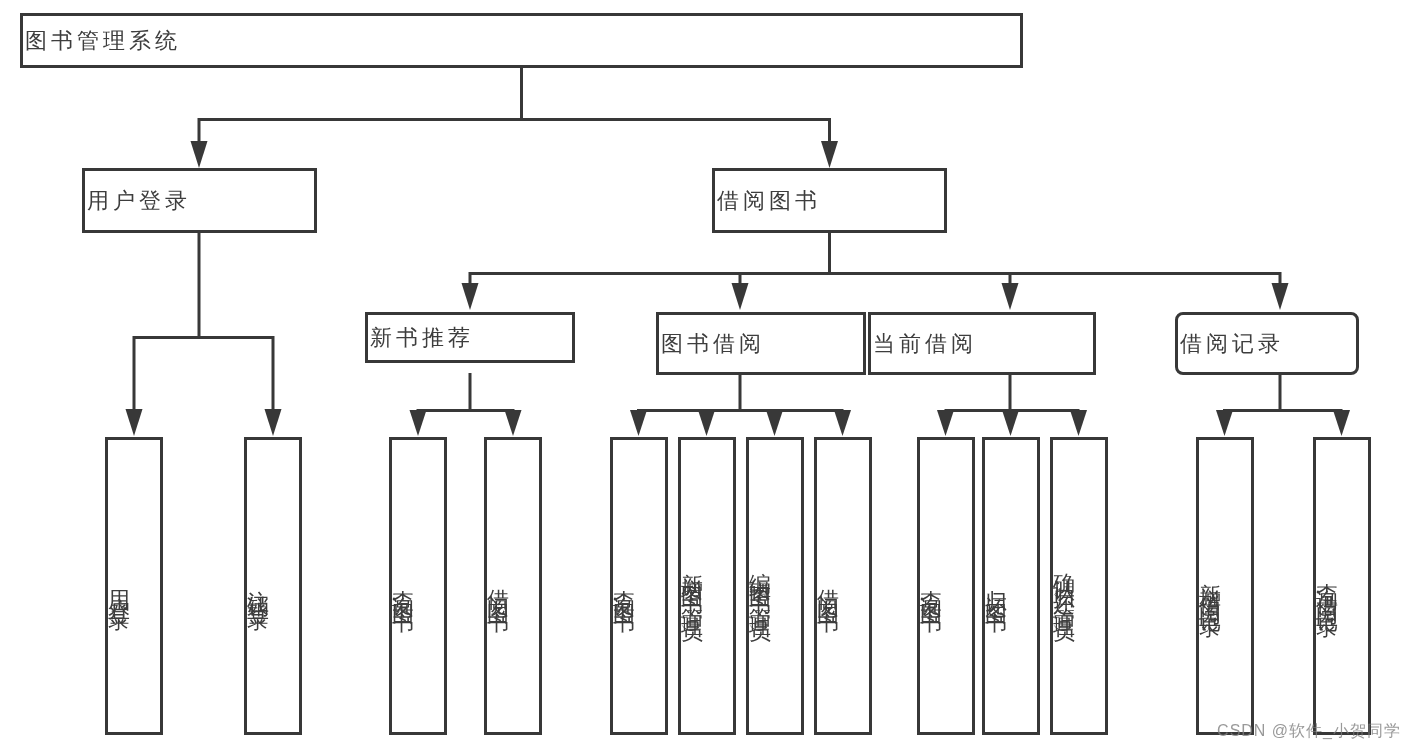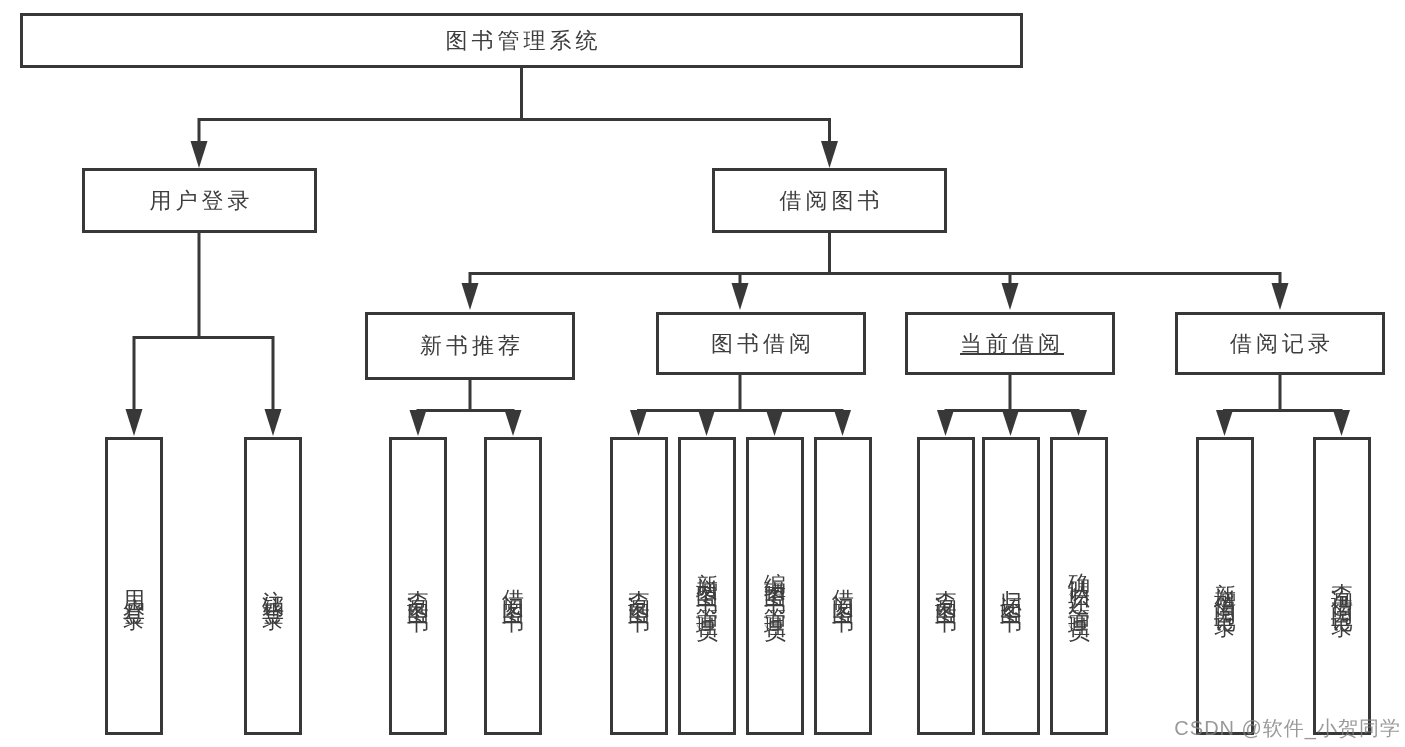--- a/index.html
+++ b/index.html
@@ -6,32 +6,32 @@
   .canvas {
     position:relative; width:1405px; height:747px; background:#ffffff;
     font-family:"Liberation Sans", sans-serif; overflow:hidden;
   }
   svg.wires { position:absolute; left:0; top:0; width:1405px; height:747px; }
   svg.wires path { stroke:#383838; stroke-width:3; fill:none; }
   svg.wires polygon { fill:#383838; stroke:none; }
   .node {
     position:absolute; box-sizing:border-box; background:#ffffff;
     border:3px solid #383838; color:#3d3d3d;
-    display:flex; align-items:center; justify-content:center;
+    display:flex; align-items:center; 
   }
   .h-node { font-size:22px; letter-spacing:4px; }
   .h-node .label { transform:translateX(2px); white-space:nowrap; }
   .v-node { font-size:22px; }
   .v-node .label {
     writing-mode:vertical-rl; text-orientation:mixed;
     letter-spacing:7px; line-height:1;
   }
   .watermark {
     position:absolute; right:4px; bottom:5px; z-index:5;
-    font-size:20px; letter-spacing:1px; color:rgba(128,128,128,0.8);
+    font-size:16px; letter-spacing:1px; color:rgba(128,128,128,0.8);
     white-space:nowrap;
   }
 </style>
 </head>
 <body>
 
 <div class="canvas">
 
   <svg class="wires" viewBox="0 0 1405 747" xmlns="http://www.w3.org/2000/svg">
     <g>
@@ -80,30 +80,30 @@
     <span class="label">图书管理系统</span>
   </div>
 
   <div class="node h-node" style="left:82px; top:168px; width:235px; height:65px;">
     <span class="label">用户登录</span>
   </div>
   <div class="node h-node" style="left:712px; top:168px; width:235px; height:65px;">
     <span class="label">借阅图书</span>
   </div>
 
-  <div class="node h-node" style="left:365px; top:312px; width:210px; height:68px;">
+  <div class="node h-node" style="left:365px; top:312px; width:210px; height:51px;">
     <span class="label">新书推荐</span>
   </div>
   <div class="node h-node" style="left:656px; top:312px; width:210px; height:63px;">
     <span class="label">图书借阅</span>
   </div>
-  <div class="node h-node" style="left:905px; top:312px; width:210px; height:63px;text-decoration:underline;">
+  <div class="node h-node" style="left:868px; top:312px; width:228px; height:63px;">
     <span class="label">当前借阅</span>
   </div>
-  <div class="node h-node" style="left:1175px; top:312px; width:210px; height:63px;">
+  <div class="node h-node" style="left:1175px; top:312px; width:184px; height:63px;border-radius:8px;">
     <span class="label">借阅记录</span>
   </div>
 
   <div class="node v-node" style="left:105px; top:437px; width:58px; height:298px;">
     <span class="label">用户登录</span>
   </div>
   <div class="node v-node" style="left:244px; top:437px; width:58px; height:298px;">
     <span class="label">注销登录</span>
   </div>
 

